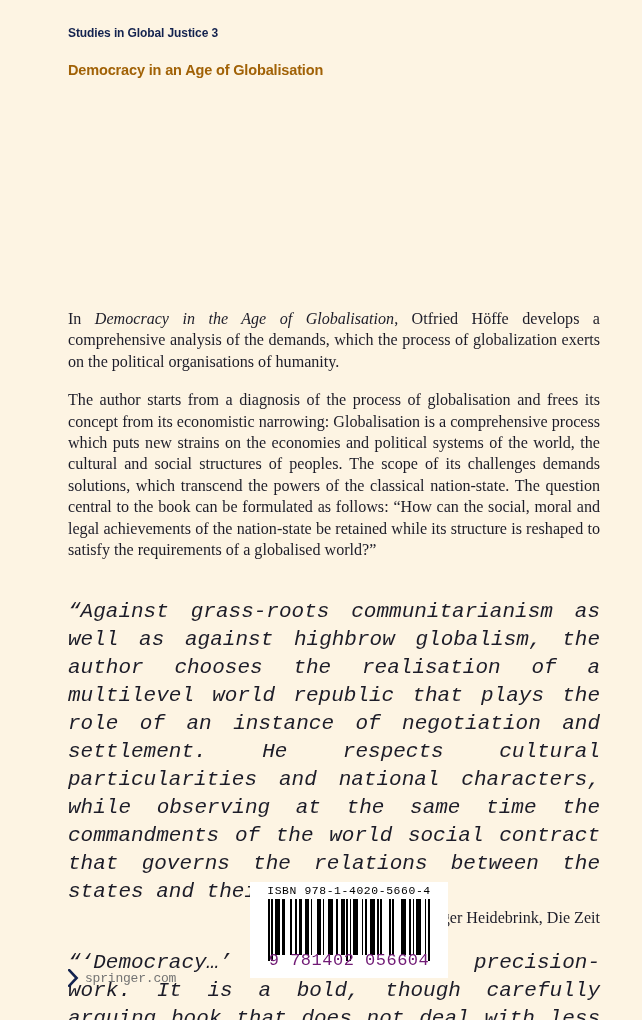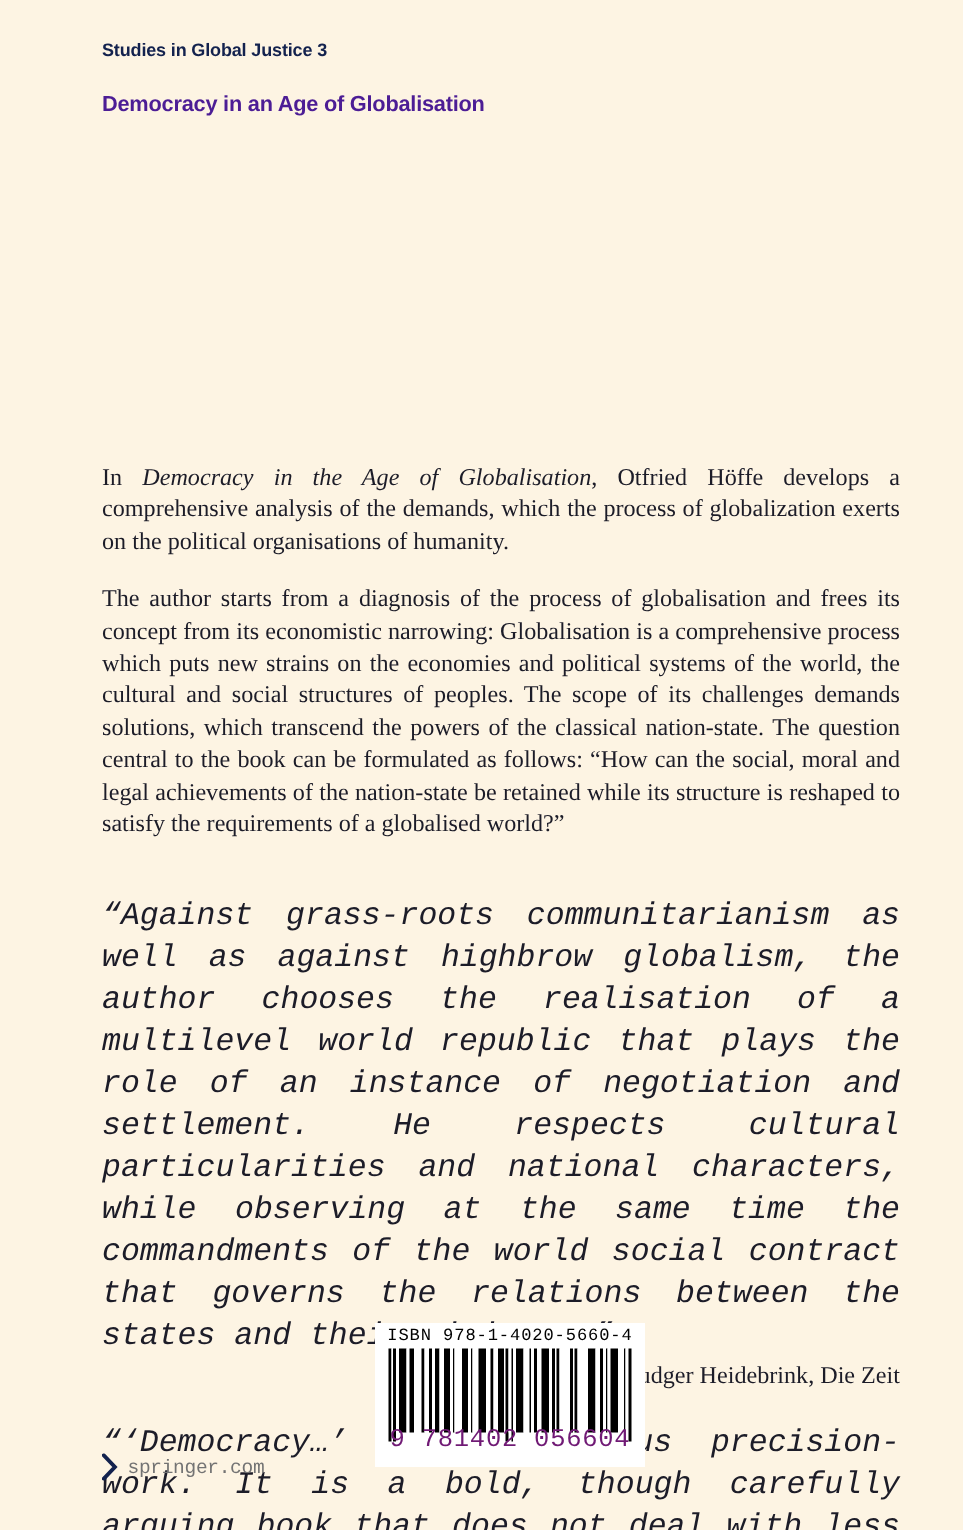--- a/index.html
+++ b/index.html
@@ -42,21 +42,21 @@
     font-size: 13.5px;
     color: #13224e;
     line-height: 1.2;
     margin-top: 21px;
   }
   .book-title {
     font-family: "Liberation Sans", sans-serif;
     font-weight: bold;
     font-size: 14.5px;
     letter-spacing: -0.15px;
-    color: #4c1d95;
+    color: #a16207;
     line-height: 1.2;
     margin-top: 22px;
   }
 
   
   .blurb {
     position: absolute;
     left: 68px;
     top: 308px;
     width: 532px;
@@ -91,21 +91,21 @@
   }
 
   .spacer-a { height: 21px; }
   .spacer-b { height: 20px; }
 
   
   .barcode-box {
     position: absolute;
     left: 250px;
     top: 882px;
-    width: 180px;
+    width: 198px;
     height: 96px;
     background: #ffffff;
     display: flex;
     flex-direction: column;
     align-items: center;
   }
   .isbn-line {
     font-family: "Liberation Mono", monospace;
     font-size: 11.4px;
     letter-spacing: 0.6px;

